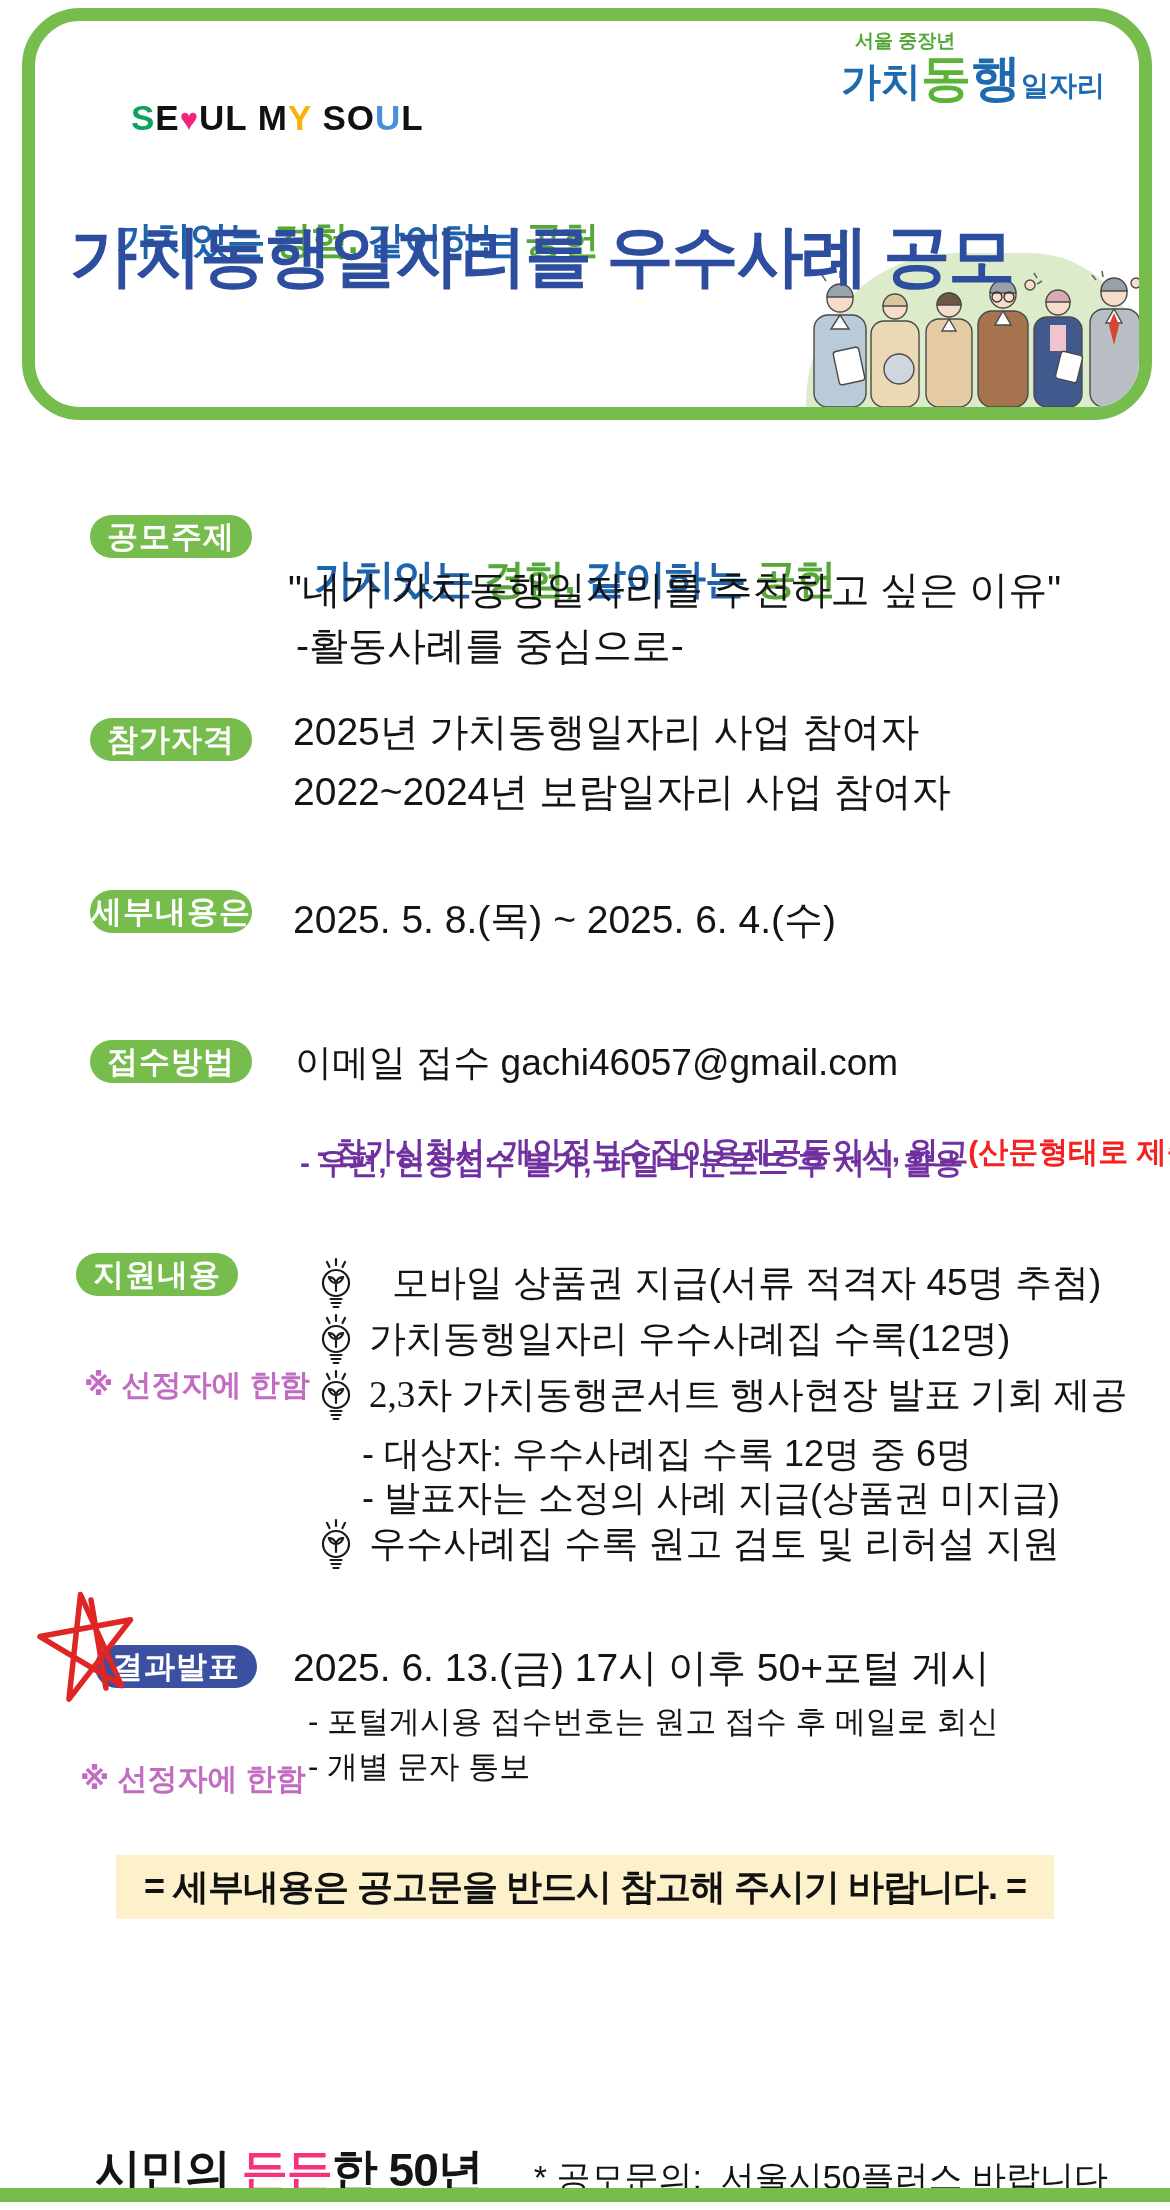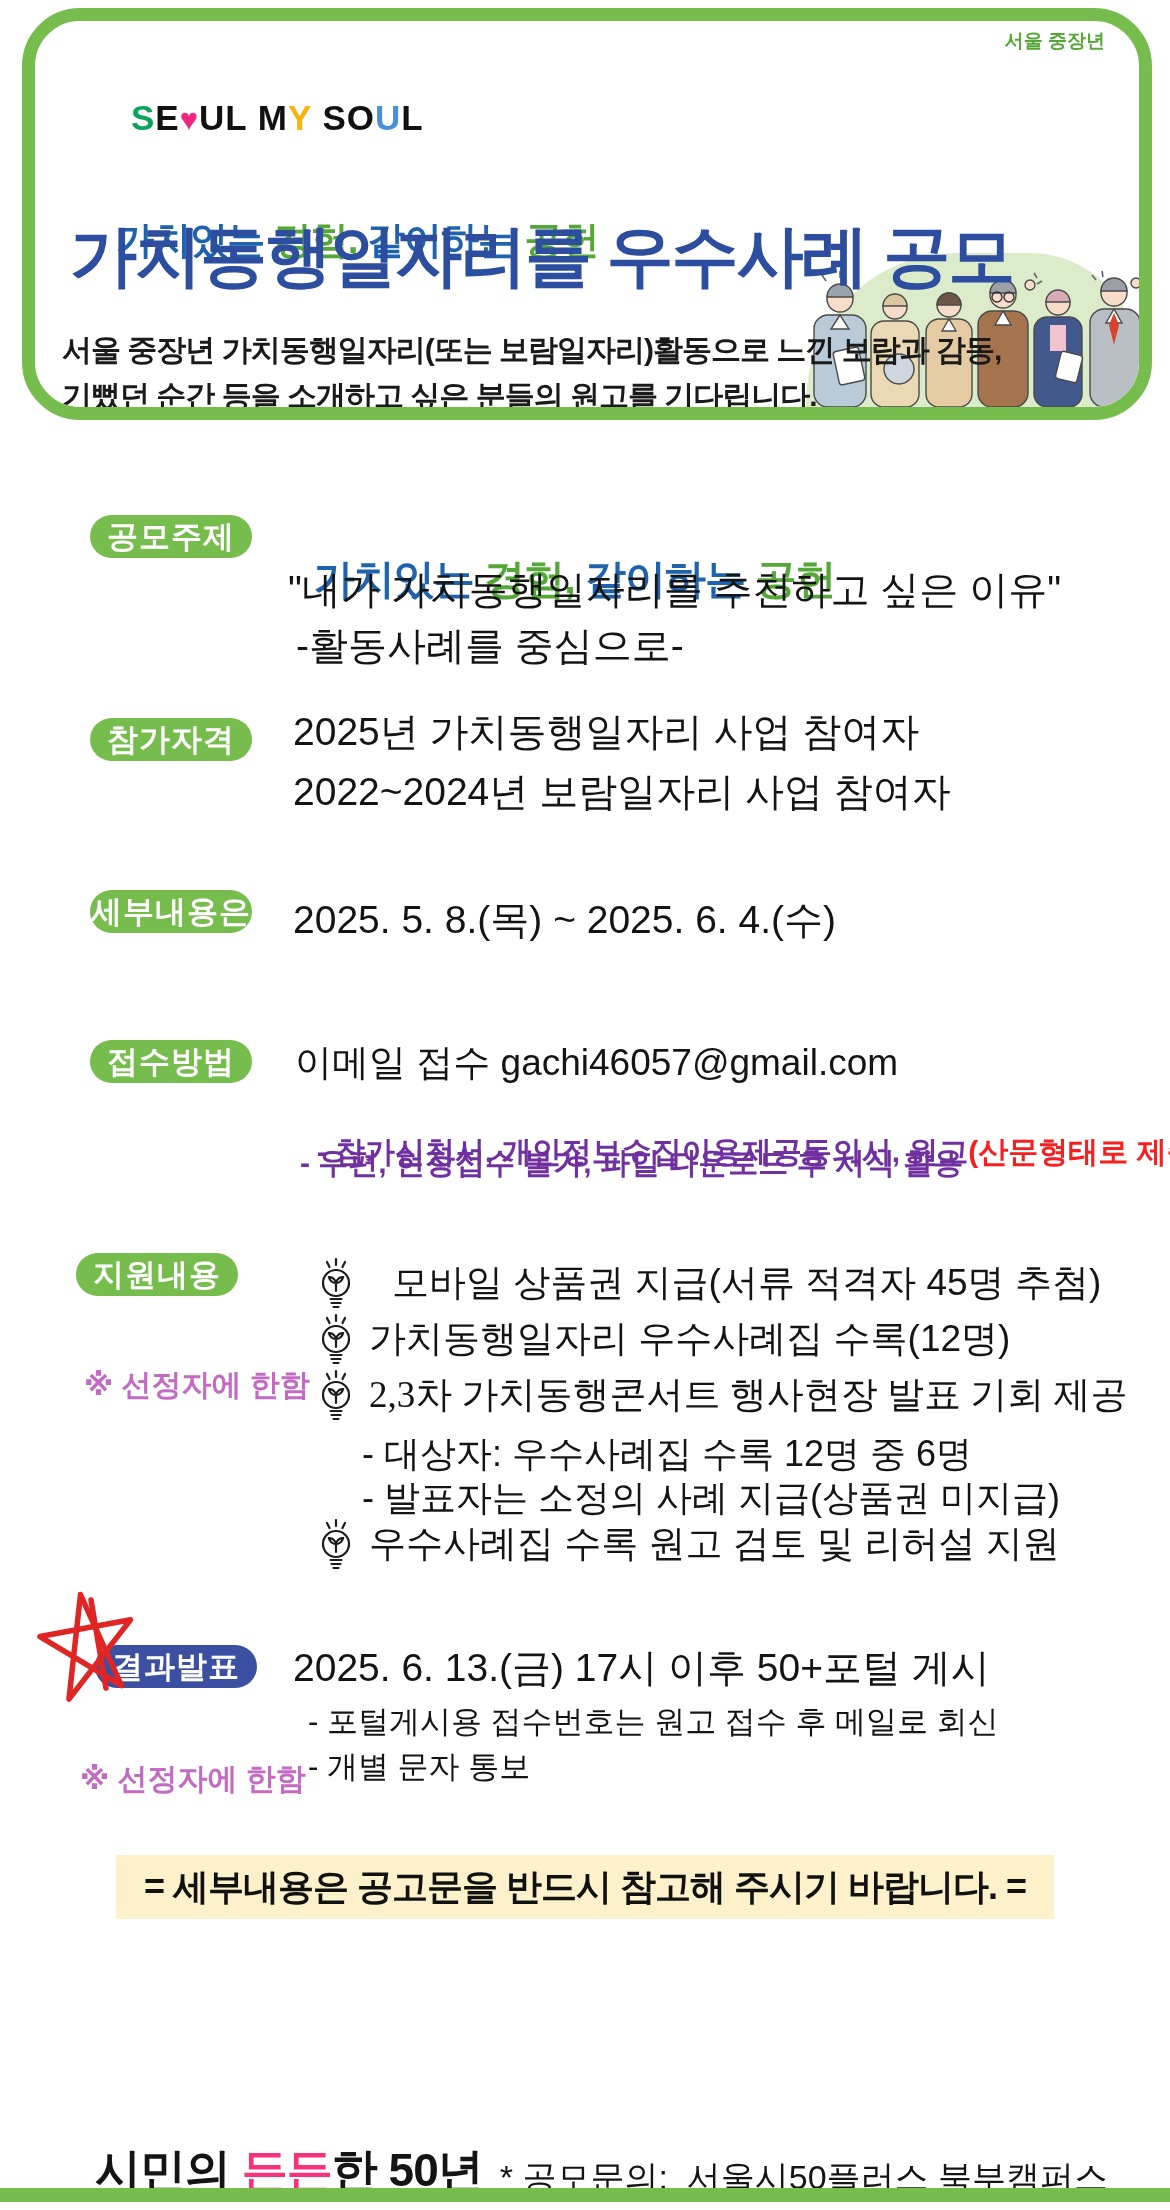--- a/index.html
+++ b/index.html
@@ -169,32 +169,29 @@
     </svg>
   </div>
 
   <div id="seoul-logo">
     <span class="lg-green">S</span><span class="lg-k">E</span><span class="lg-pink">♥</span><span class="lg-k">UL</span><span class="lg-k"> M</span><span class="lg-yellow">Y</span><span class="lg-k"> SO</span><span class="lg-blue">U</span><span class="lg-k">L</span>
   </div>
 
 
   <div id="program-logo">
     <div class="pl-small">서울 중장년</div>
+    <div><span class="pl-b">가치</span><span class="pl-gBig">동</span><span class="pl-bBig">행</span><span class="pl-bSmall">일자리</span></div>
   </div>
 
   <div id="hero-tagline">
     <span class="c-blue">가치있는 </span><span class="c-green">경험,</span><span class="c-blue"> 같이하는 </span><span class="c-green">공헌</span>
   </div>
 
   <div id="hero-title">가치동행일자리를 우수사례 공모</div>
 
-  <div id="hero-desc">
-    <div>서울 중장년 가치동행일자리(또는 보람일자리)활동으로 느낀 보람과 감동,</div>
-    <div>기뻤던 순간 등을 소개하고 싶은 분들의 원고를 기다립니다.</div>
-  </div>
 </div>
 
 <div class="pill" id="badge-topic">공모주제</div>
 <div id="topic-tagline">
   <span class="c-blue">가치있는 </span><span class="c-green">경험,</span><span class="c-blue"> 같이하는 </span><span class="c-green">공헌</span>
 </div>
 <div class="body-line" id="topic-line2">"내가 가치동행일자리를 추천하고 싶은 이유"</div>
 <div class="body-line" id="topic-line3">-활동사례를 중심으로-</div>
 
 <div class="pill" id="badge-elig">참가자격</div>
@@ -289,17 +286,17 @@
 <div class="body-line" id="results-sub1">- 포털게시용 접수번호는 원고 접수 후 메일로 회신</div>
 <div class="body-line" id="results-sub2">- 개별 문자 통보</div>
 
 <div id="notice-banner">= 세부내용은 공고문을 반드시 참고해 주시기 바랍니다. =</div>
 
 <div id="footer-slogan">
   <div><span>시민의 </span><span class="pink">든든</span><span>한 50년</span></div>
   
 </div>
 <div id="footer-contact">
-  <div>* 공모문의:  서울시50플러스 북부캠퍼스</div>
+  <div>* 공모문의:  서울시50플러스 바랍니다</div>
   
 </div>
 
 <div id="bottom-bar"></div>
 
 </body></html>

